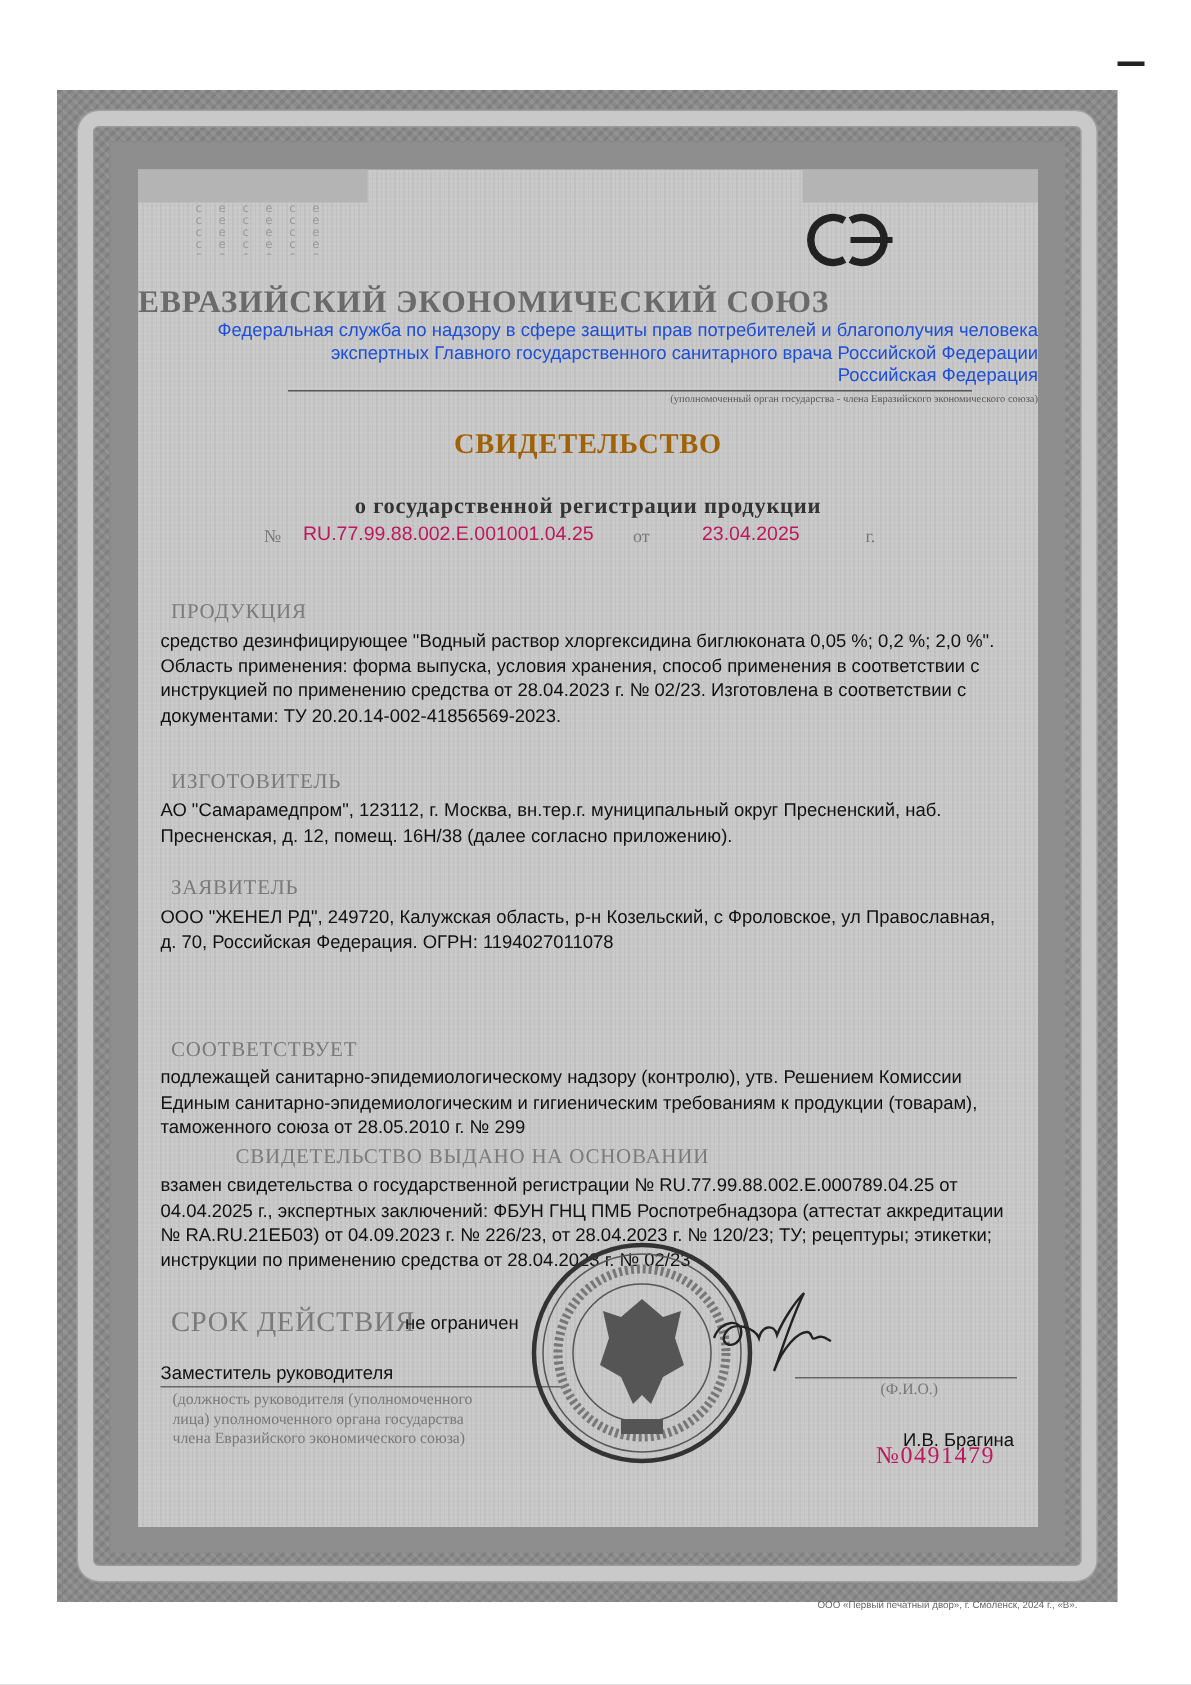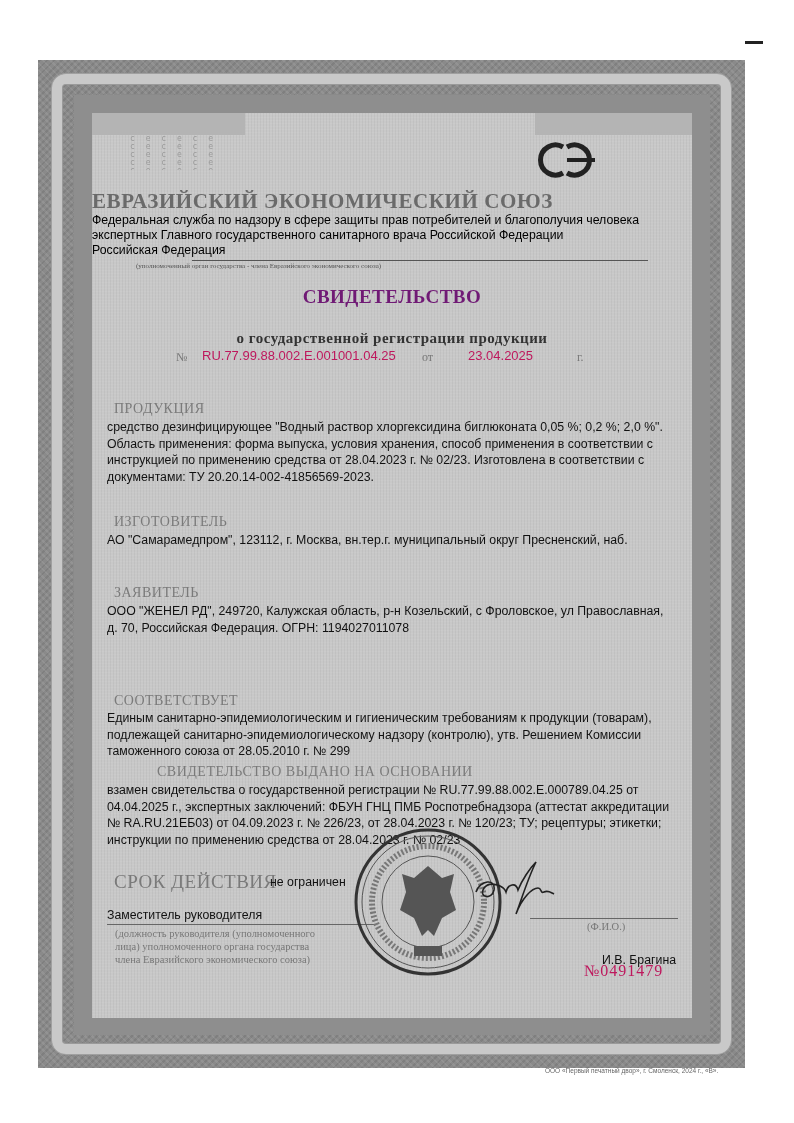--- a/index.html
+++ b/index.html
@@ -11,24 +11,24 @@
     background:transparent; box-shadow: inset 0 0 0 1px #9a9a9a, 0 0 0 1px #a0a0a0; }
   .frame-inner-dark { position:absolute; left:74px; top:95px; width:636px; height:940px; background:#8e8e8e; }
   .panel { position:absolute; left:92px; top:113px; width:600px; height:905px; background:#c8c8c8;
     background-image: repeating-linear-gradient(0deg, rgba(255,255,255,0.05) 0 1px, transparent 1px 3px), repeating-linear-gradient(90deg, rgba(0,0,0,0.04) 0 1px, transparent 1px 3px); }
   .panel-strip-left { position:absolute; left:92px; top:113px; width:153px; height:22px; background:#b4b4b4; }
   .panel-strip-right { position:absolute; left:535px; top:113px; width:157px; height:22px; background:#b4b4b4; }
   .pattern-block { position:absolute; left:130px; top:135px; width:95px; height:35px; color:#9a9a9a; font-size:8px; letter-spacing:3px; line-height:8px; overflow:hidden; font-family:"DejaVu Sans Mono", monospace; }
   .logo { position:absolute; left:533px; top:139px; width:68px; height:42px; }
   .serif { font-family:"Liberation Serif", "DejaVu Serif", serif; }
   .union-title { position:absolute; left:92px; width:600px; top:189px; text-align:left; font-size:21px; font-weight:bold; color:#6a6a6a; letter-spacing:0.6px; }
-  .authority { position:absolute; left:92px; width:600px; text-align:left; font-size:12.3px; color:#000000; }
+  .authority { position:absolute; left:92px; width:600px; text-align:right; font-size:12.3px; color:#1d4ed8; }
   .auth-line { position:absolute; left:192px; width:456px; top:260px; height:1px; background:#555; }
-  .auth-caption { position:absolute; left:92px; width:600px; top:262px; text-align:left; font-size:7px; color:#555;margin-left:44px; }
-  .doc-title { position:absolute; left:92px; width:600px; top:286px; text-align:center; font-size:19px; font-weight:bold; color:#701a75; letter-spacing:0.5px; }
+  .auth-caption { position:absolute; left:92px; width:600px; top:262px; text-align:right; font-size:7px; color:#555; }
+  .doc-title { position:absolute; left:92px; width:600px; top:286px; text-align:center; font-size:19px; font-weight:bold; color:#a16207; letter-spacing:0.5px; }
   .doc-subtitle { position:absolute; left:92px; width:600px; top:314px; text-align:center; font-size:15px; font-weight:bold; color:#333; letter-spacing:0.5px;margin-top:16px; }
   .regline { position:absolute; top:348px; font-size:13px; color:#be185d; }
   .reglabel { position:absolute; top:350px; font-size:12px; color:#777; }
   .section-label { position:absolute; left:114px; font-size:14px; color:#7a7a7a; letter-spacing:0.5px; }
   .section-body { position:absolute; left:107px; width:570px; font-size:12.3px; line-height:16.6px; color:#111; }
   .sign-line { position:absolute; height:1px; background:#666; }
   .small-caption { position:absolute; font-size:10.5px; color:#777; line-height:13px; }
   .blank-number { position:absolute; left:584px; top:962px; font-size:16px; color:#be185d; letter-spacing:1px; }
   .printer { position:absolute; left:545px; top:1067px; font-size:6.5px; color:#666; }
   .stamp { position:absolute; left:352px; top:826px; width:152px; height:152px; }
@@ -74,32 +74,33 @@
 <div class="section-body" style="top:419px;">
   <div>средство дезинфицирующее "Водный раствор хлоргексидина биглюконата 0,05 %; 0,2 %; 2,0 %".</div>
   <div>Область применения: форма выпуска, условия хранения, способ применения в соответствии с</div>
   <div>инструкцией по применению средства от 28.04.2023 г. № 02/23. Изготовлена в соответствии с</div>
   <div>документами: ТУ 20.20.14-002-41856569-2023.</div>
 </div>
 
 <div class="section-label serif" style="top:514px;">ИЗГОТОВИТЕЛЬ</div>
 <div class="section-body" style="top:532px;">
   <div>АО "Самарамедпром", 123112, г. Москва, вн.тер.г. муниципальный округ Пресненский, наб.</div>
+  <div>Пресненская, д. 12, помещ. 16Н/38 (далее согласно приложению).</div>
 </div>
 
 <div class="section-label serif" style="top:585px;">ЗАЯВИТЕЛЬ</div>
 <div class="section-body" style="top:603px;">
   <div>ООО "ЖЕНЕЛ РД", 249720, Калужская область, р-н Козельский, с Фроловское, ул Православная,</div>
   <div>д. 70, Российская Федерация. ОГРН: 1194027011078</div>
 </div>
 
 <div class="section-label serif" style="top:693px;">СООТВЕТСТВУЕТ</div>
 <div class="section-body" style="top:710px;">
+  <div>подлежащей санитарно-эпидемиологическому надзору (контролю), утв. Решением Комиссии</div>
   <div>Единым санитарно-эпидемиологическим и гигиеническим требованиям к продукции (товарам),</div>
-  <div>подлежащей санитарно-эпидемиологическому надзору (контролю), утв. Решением Комиссии</div>
   <div>таможенного союза от 28.05.2010 г. № 299</div>
 </div>
 
 <div class="section-label serif" style="top:764px;margin-left:43px;">СВИДЕТЕЛЬСТВО ВЫДАНО НА ОСНОВАНИИ</div>
 <div class="section-body" style="top:782px;">
   <div>взамен свидетельства о государственной регистрации № RU.77.99.88.002.E.000789.04.25 от</div>
   <div>04.04.2025 г., экспертных заключений: ФБУН ГНЦ ПМБ Роспотребнадзора (аттестат аккредитации</div>
   <div>№ RA.RU.21ЕБ03) от 04.09.2023 г. № 226/23, от 28.04.2023 г. № 120/23; ТУ; рецептуры; этикетки;</div>
   <div>инструкции по применению средства от 28.04.2023 г. № 02/23</div>
 </div>

